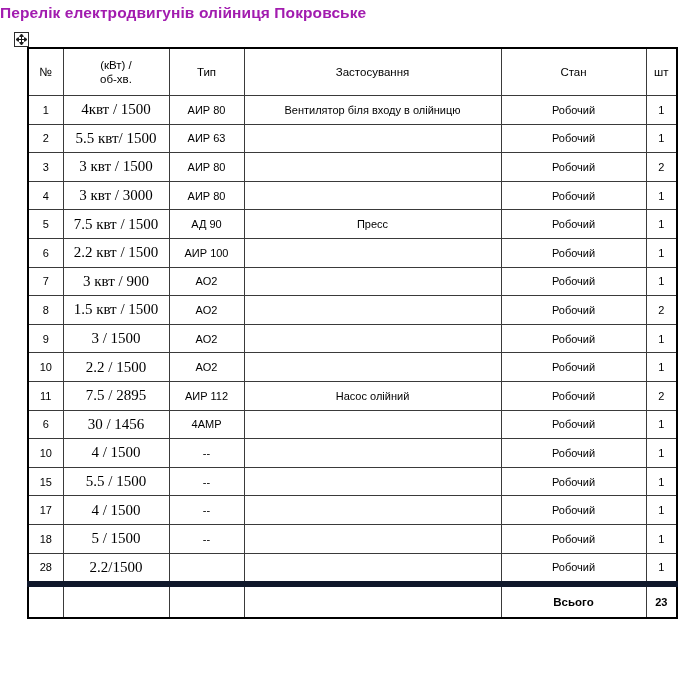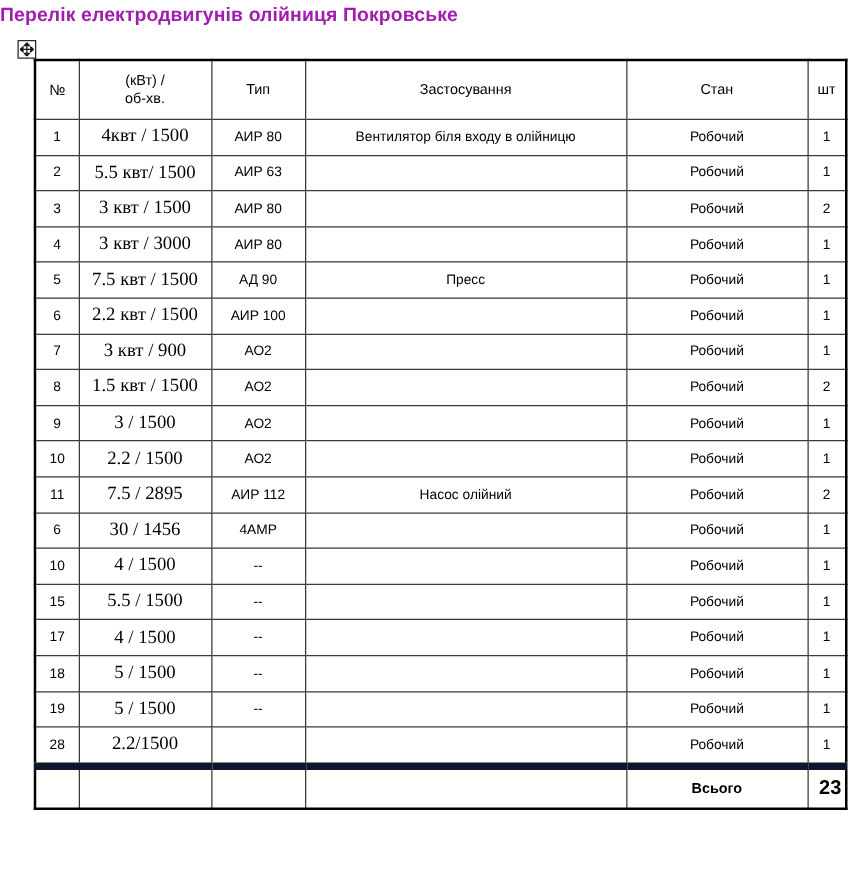--- a/index.html
+++ b/index.html
@@ -98,22 +98,21 @@
   tr.total-row td {
     height: 30px;
     border-top: 6px solid #0f172a;
   }
   tr.total-row td.cell-state {
     font-weight: bold;
     font-size: 11.5px;
   }
   tr.total-row td.cell-qty {
     font-weight: bold;
-    font-size: 16px;
-    text-align: right;
+    font-size: 11px;
   }
 </style>
 </head>
 <body>
 
 <h1 id="page-title">Перелік електродвигунів олійниця Покровське</h1>
 
 <div id="move-handle">
   <svg width="11" height="11" viewBox="0 0 11 11" aria-hidden="true">
     <g stroke="#1a1a1a" stroke-width="1" fill="#1a1a1a">
@@ -273,28 +272,20 @@
         </tr>
         <tr class="data-row">
           <td class="cell-num">18</td>
           <td class="cell-pow">5 / 1500</td>
           <td class="cell-type">--</td>
           <td class="cell-app"></td>
           <td class="cell-state">Робочий</td>
           <td class="cell-qty">1</td>
         </tr>
         <tr class="data-row">
-          <td class="cell-num">19</td>
-          <td class="cell-pow">5  / 1500</td>
-          <td class="cell-type">--</td>
-          <td class="cell-app"></td>
-          <td class="cell-state">Робочий</td>
-          <td class="cell-qty">1</td>
-        </tr>
-        <tr class="data-row">
           <td class="cell-num">28</td>
           <td class="cell-pow">2.2/1500</td>
           <td class="cell-type"></td>
           <td class="cell-app"></td>
           <td class="cell-state">Робочий</td>
           <td class="cell-qty">1</td>
         </tr>
         <tr class="total-row">
           <td class="cell-num"></td>
           <td class="cell-pow"></td>

